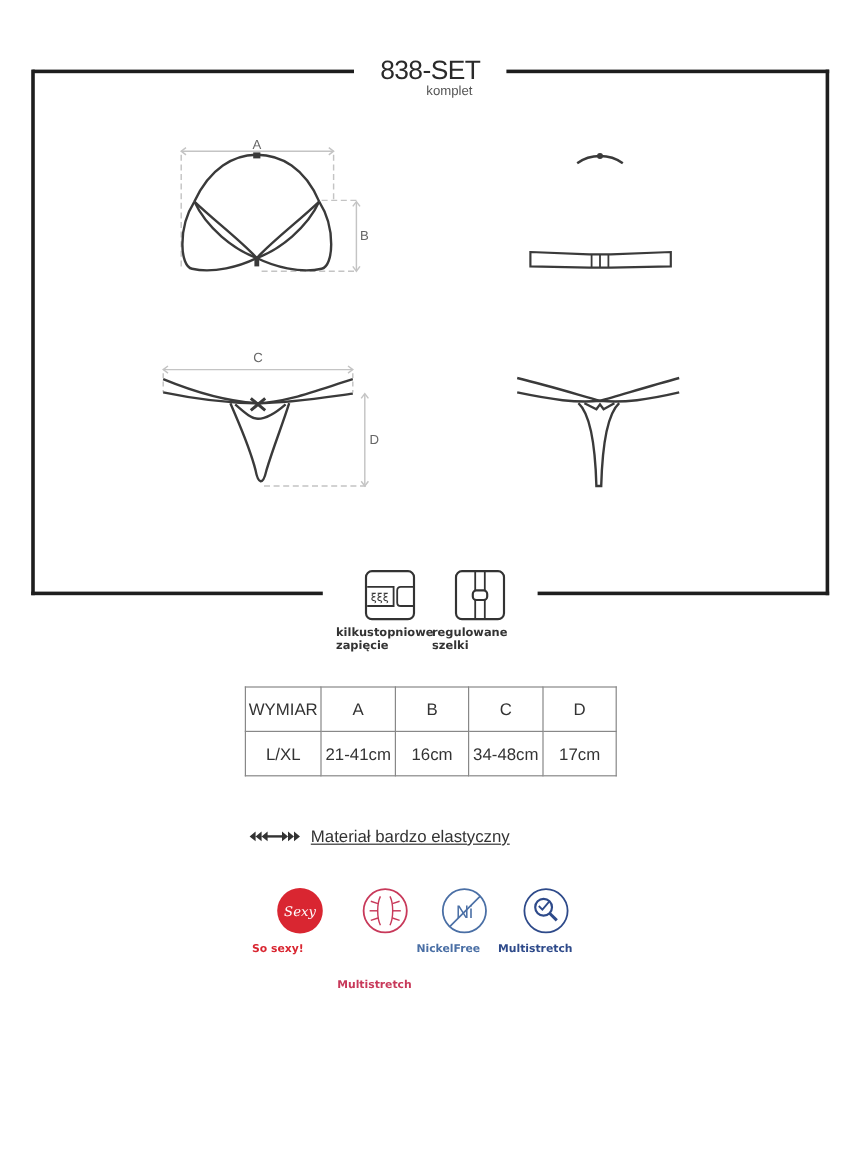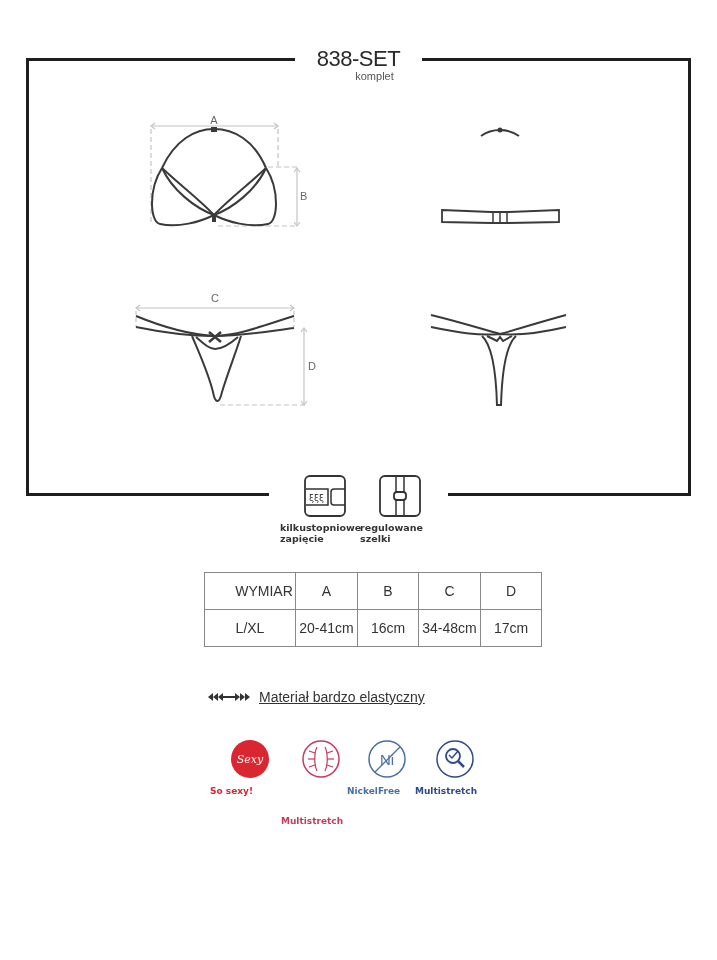--- a/index.html
+++ b/index.html
@@ -107,29 +107,29 @@
   <div>zapięcie</div>
 </div>
 <div class="feat-label" style="left:360px;top:522px;width:80px;">
   <div>regulowane</div>
   <div>szelki</div>
 </div>
 
 <table class="sizes">
   <tbody>
       <tr>
-    <td style="width:62px;padding-left:28px;">WYMIAR</td>
+    <td style="width:62px;">WYMIAR</td>
     <td style="width:61px;">A</td>
     <td style="width:60px;">B</td>
     <td style="width:61px;">C</td>
     <td style="width:60px;">D</td>
   </tr>
   <tr>
     <td>L/XL</td>
-    <td>20-41cm</td>
+    <td>21-41cm</td>
     <td>16cm</td>
     <td>34-48cm</td>
     <td>17cm</td>
   </tr>
 </tbody>
   </table>
 
 <div class="elastic">
   <svg style="position:relative;" width="46" height="12">
     <path d="M2,6 L7,2 L7,10 Z M7,6 L12,2 L12,10 Z M12,6 L17,2 L17,10 Z" fill="#333"></path>

